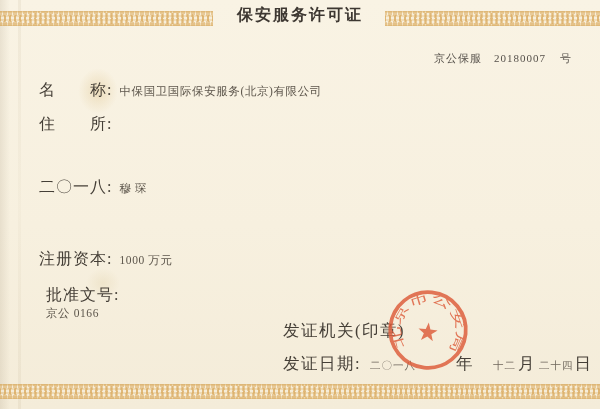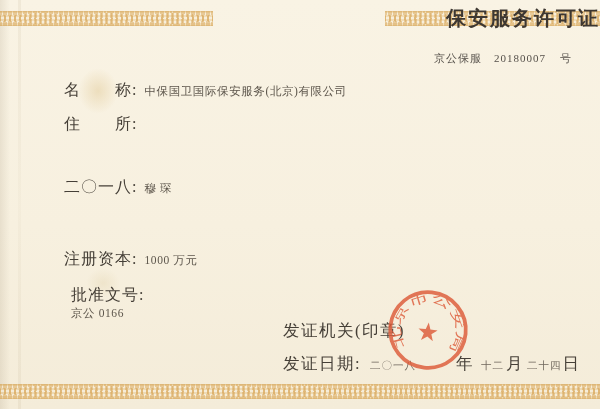--- a/index.html
+++ b/index.html
@@ -25,36 +25,36 @@
       repeating-linear-gradient(100deg, rgba(216,166,88,.50) 0 2px, rgba(216,166,88,0) 2px 5px),
       repeating-linear-gradient(80deg, rgba(216,166,88,.50) 0 2px, rgba(216,166,88,0) 2px 5px),
       repeating-linear-gradient(0deg, rgba(228,188,120,.40) 0 2px, rgba(247,237,215,.7) 2px 4px);
     border-top:1px solid rgba(214,170,98,.40);
     border-bottom:1px solid rgba(214,170,98,.40);
   }
   .band-top-left{left:0;top:11px;width:213px;}
   .band-top-right{left:385px;top:11px;right:0;}
   .band-bottom{left:0;top:384px;right:0;}
   .title{
-    position:absolute;top:5px;left:0;right:0;text-align:right;
-    font-size:20px;font-weight:600;letter-spacing:2px;color:#3d3731;
+    position:absolute;top:5px;left:0;right:0;text-align:center;
+    font-size:16px;font-weight:600;letter-spacing:2px;color:#3d3731;
   }
   .license-no{
     position:absolute;top:51px;right:28px;font-size:11px;color:#55504a;letter-spacing:1px;
   }
   .license-no .num{margin:0 14px 0 12px;font-family:"Liberation Serif","DejaVu Serif",serif;}
-  .row{position:absolute;left:64px;display:flex;align-items:baseline;white-space:nowrap;text-align:right;}
+  .row{position:absolute;left:39px;display:flex;align-items:baseline;white-space:nowrap;text-align:right;}
   .row .label{font-size:16px;letter-spacing:1px;color:#453f37;}
   .row .value{font-size:11.5px;color:#5c554b;margin-left:7px;letter-spacing:0.6px;}
   .row.addr .value{letter-spacing:1.1px;}
   .footer-line{position:absolute;left:283px;font-size:16.5px;letter-spacing:1.5px;color:#453f37;white-space:nowrap;}
   .footer-line .hand{font-size:10.5px;color:#6f675c;letter-spacing:1px;}
   .y-val{margin-left:9px;}
   .y-unit{margin-left:40px;}
-  .m-val{margin-left:7px;font-family:Liberation Serif, serif;}
+  .m-val{margin-left:19px;font-family:Liberation Serif, serif;}
   .m-unit{margin-left:2px;}
   .d-val{margin-left:3px;}
   .d-unit{margin-left:1px;}
   .seal{
     position:absolute;left:386px;top:288px;width:84px;height:84px;
     transform:rotate(6deg);opacity:.82;z-index:5;pointer-events:none;
   }
 </style>
 </head>
 <body>

